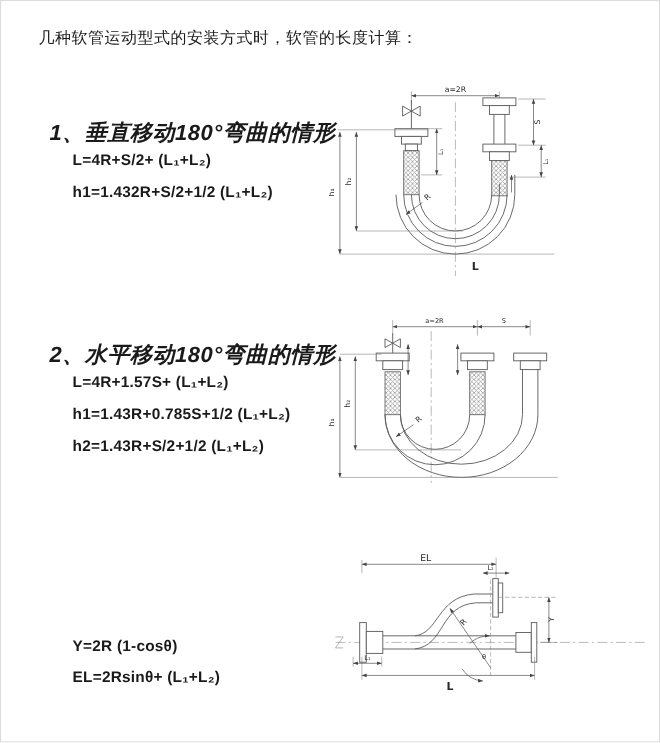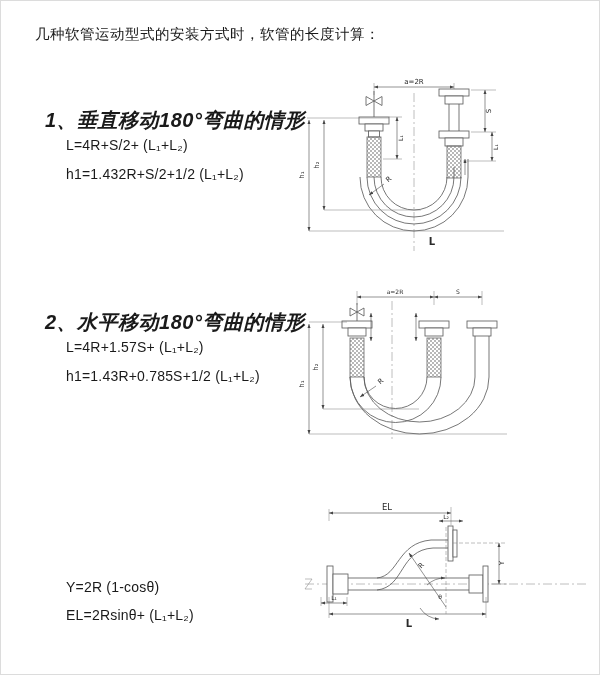--- a/index.html
+++ b/index.html
@@ -10,21 +10,21 @@
   }
   .title{
     position:absolute;left:34px;top:24px;font-size:14.5px;font-weight:normal;
     letter-spacing:0.5px;white-space:nowrap;
   }
   .heading{
     position:absolute;left:44px;font-size:20px;font-weight:bold;
     letter-spacing:0.5px;white-space:nowrap;font-style:italic;
   }
   .formula{
-    position:absolute;left:65px;font-size:14px;font-weight:normal;
+    position:absolute;left:65px;font-size:14px;font-weight:bold;
     letter-spacing:0.2px;white-space:nowrap;
   }
   .diag{position:absolute;}
   svg text{font-family:"DejaVu Sans","Liberation Sans",sans-serif;fill:#2a2a2a;}
   .lb{font-size:7px;}
   .lb2{font-size:6px;}
   .lbL{font-size:10px;font-weight:bold;}
   .dl{fill:none;stroke:#5f5f5f;stroke-width:0.85;}
   .fit{fill:#ffffff;stroke:#5f5f5f;stroke-width:0.85;}
   .dm{fill:none;stroke:#4a4a4a;stroke-width:0.6;}
@@ -117,20 +117,21 @@
 
     <line class="dm" x1="85" y1="113" x2="70" y2="124" marker-end="url(#ar1)"></line>
     <text class="lb" x="91" y="110" text-anchor="middle" transform="rotate(-40 91 110)">R</text>
 
     <text class="lbL" x="133" y="174" text-anchor="middle">L</text>
   </svg>
 
   <div class="heading" style="top:308px">2、水平移动180°弯曲的情形</div>
   <div class="formula" style="top:338px">L=4R+1.57S+ (L₁+L₂)</div>
   <div class="formula" style="top:367px">h1=1.43R+0.785S+1/2 (L₁+L₂)</div>
+  <div class="formula" style="top:396px">h2=1.43R+S/2+1/2 (L₁+L₂)</div>
 
   <svg class="diag" style="left:298px;top:280px" width="292" height="195" viewBox="0 0 292 195">
     <defs>
       <marker id="ar2" viewBox="0 0 10 10" refX="9" refY="5" markerWidth="8" markerHeight="8" orient="auto-start-reverse">
         <path d="M0,1.6 L9,5 L0,8.4 Z" fill="#444"></path>
       </marker>
       <pattern id="hb2" width="4" height="4" patternUnits="userSpaceOnUse">
         <path d="M0,0 L4,4 M4,0 L0,4" stroke="#9a9a9a" stroke-width="0.7"></path>
       </pattern>
     </defs>

